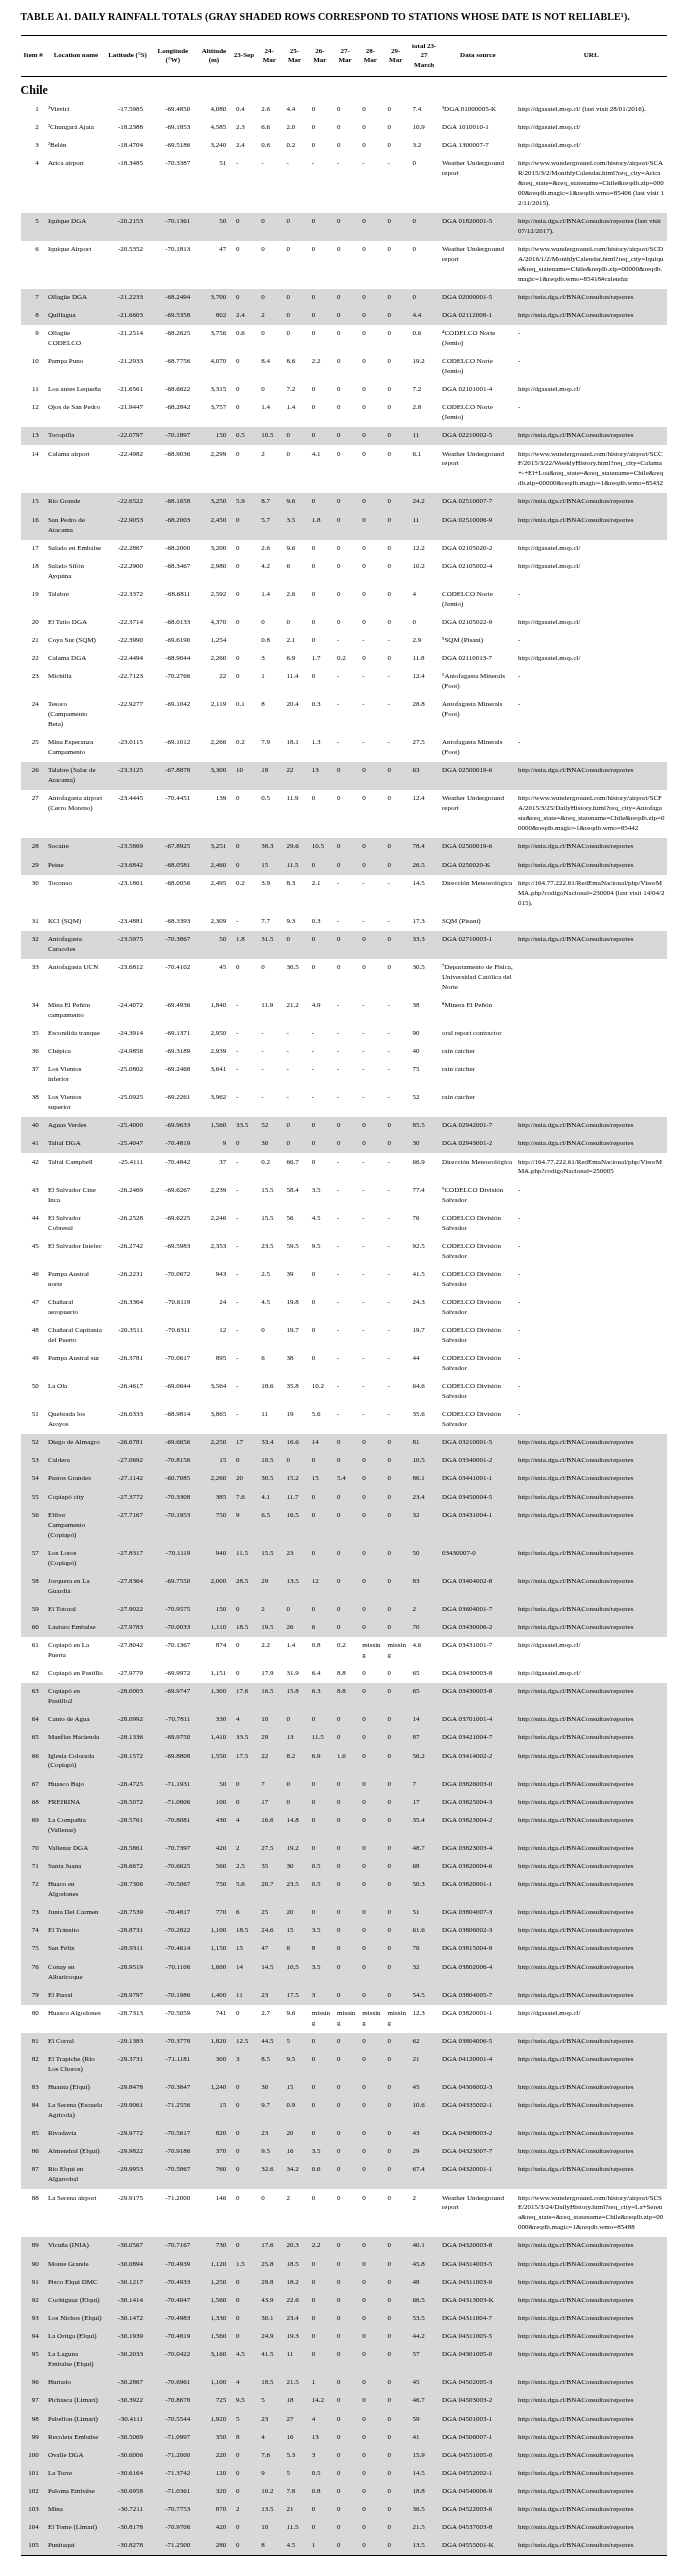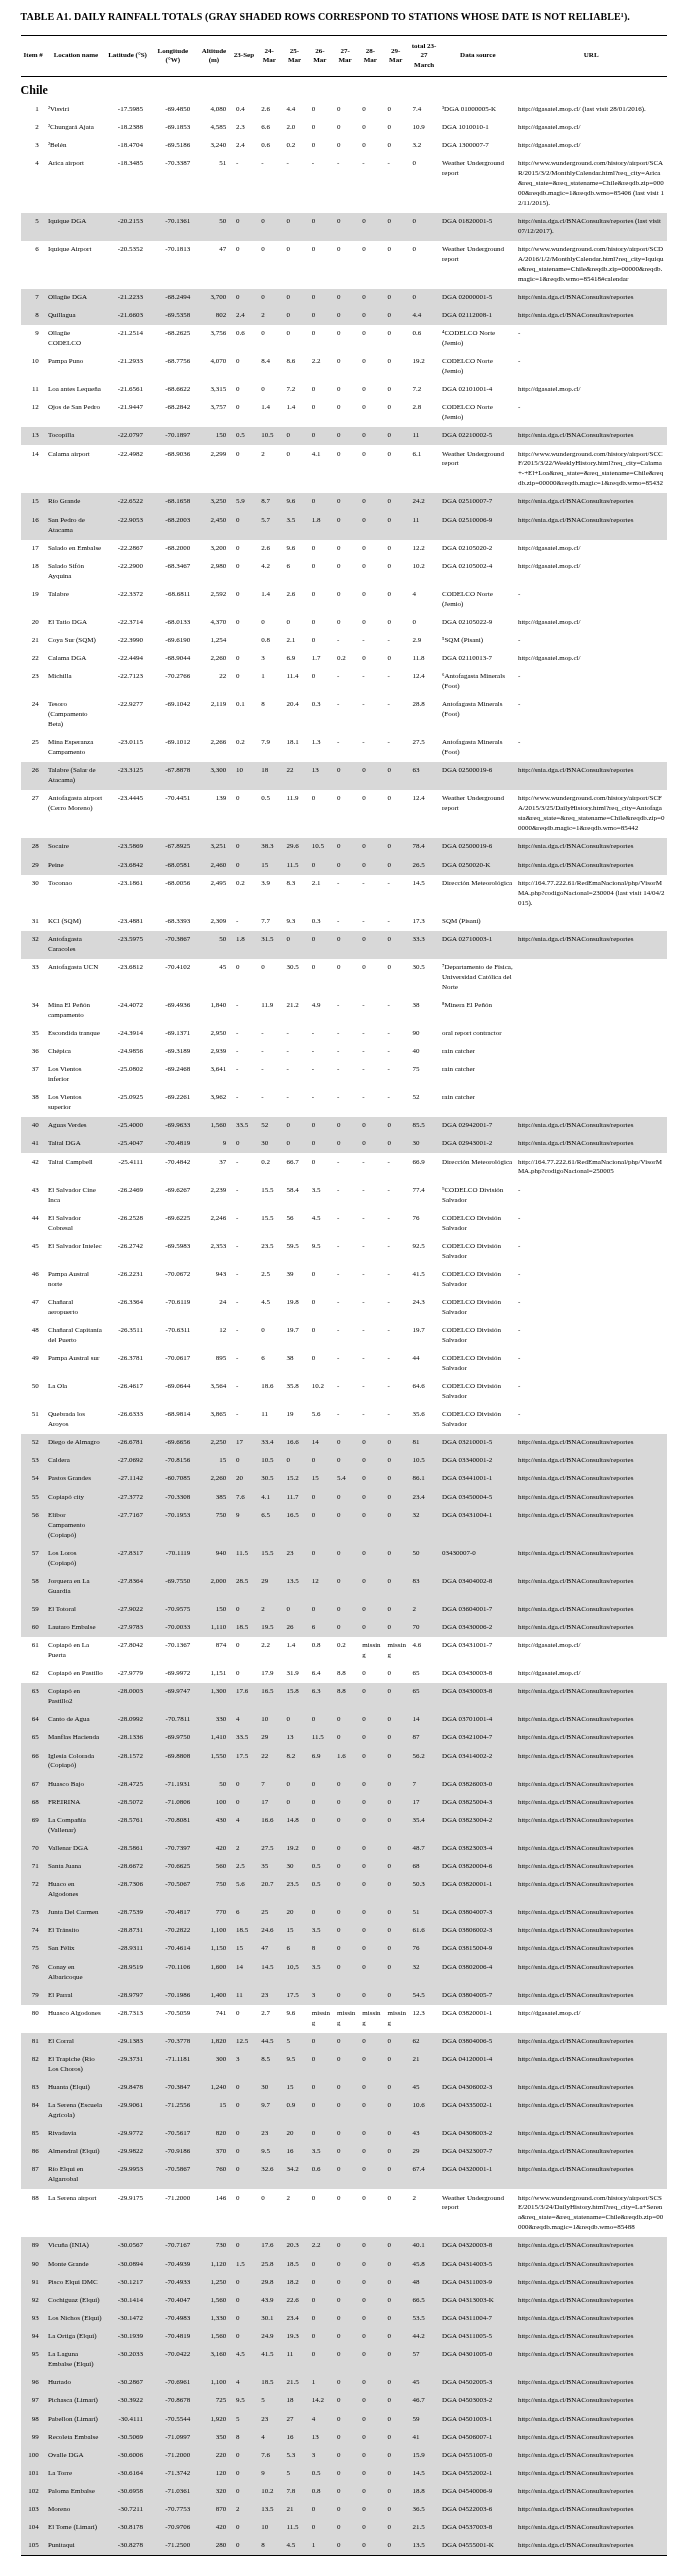--- a/index.html
+++ b/index.html
@@ -1760,21 +1760,21 @@
           <td class="c-day">0.8</td>
           <td class="c-day">0</td>
           <td class="c-day">0</td>
           <td class="c-day">0</td>
           <td class="c-total">18.8</td>
           <td class="c-src">DGA 04540006-9</td>
           <td class="c-url">http://snia.dga.cl/BNAConsultas/reportes</td>
         </tr>
         <tr class="shaded">
           <td class="c-item">103</td>
-          <td class="c-loc">Moreno</td>
+          <td class="c-loc">Mina</td>
           <td class="c-lat">-30.7211</td>
           <td class="c-lon">-70.7753</td>
           <td class="c-alt">870</td>
           <td class="c-day">2</td>
           <td class="c-day">13.5</td>
           <td class="c-day">21</td>
           <td class="c-day">0</td>
           <td class="c-day">0</td>
           <td class="c-day">0</td>
           <td class="c-day">0</td>

